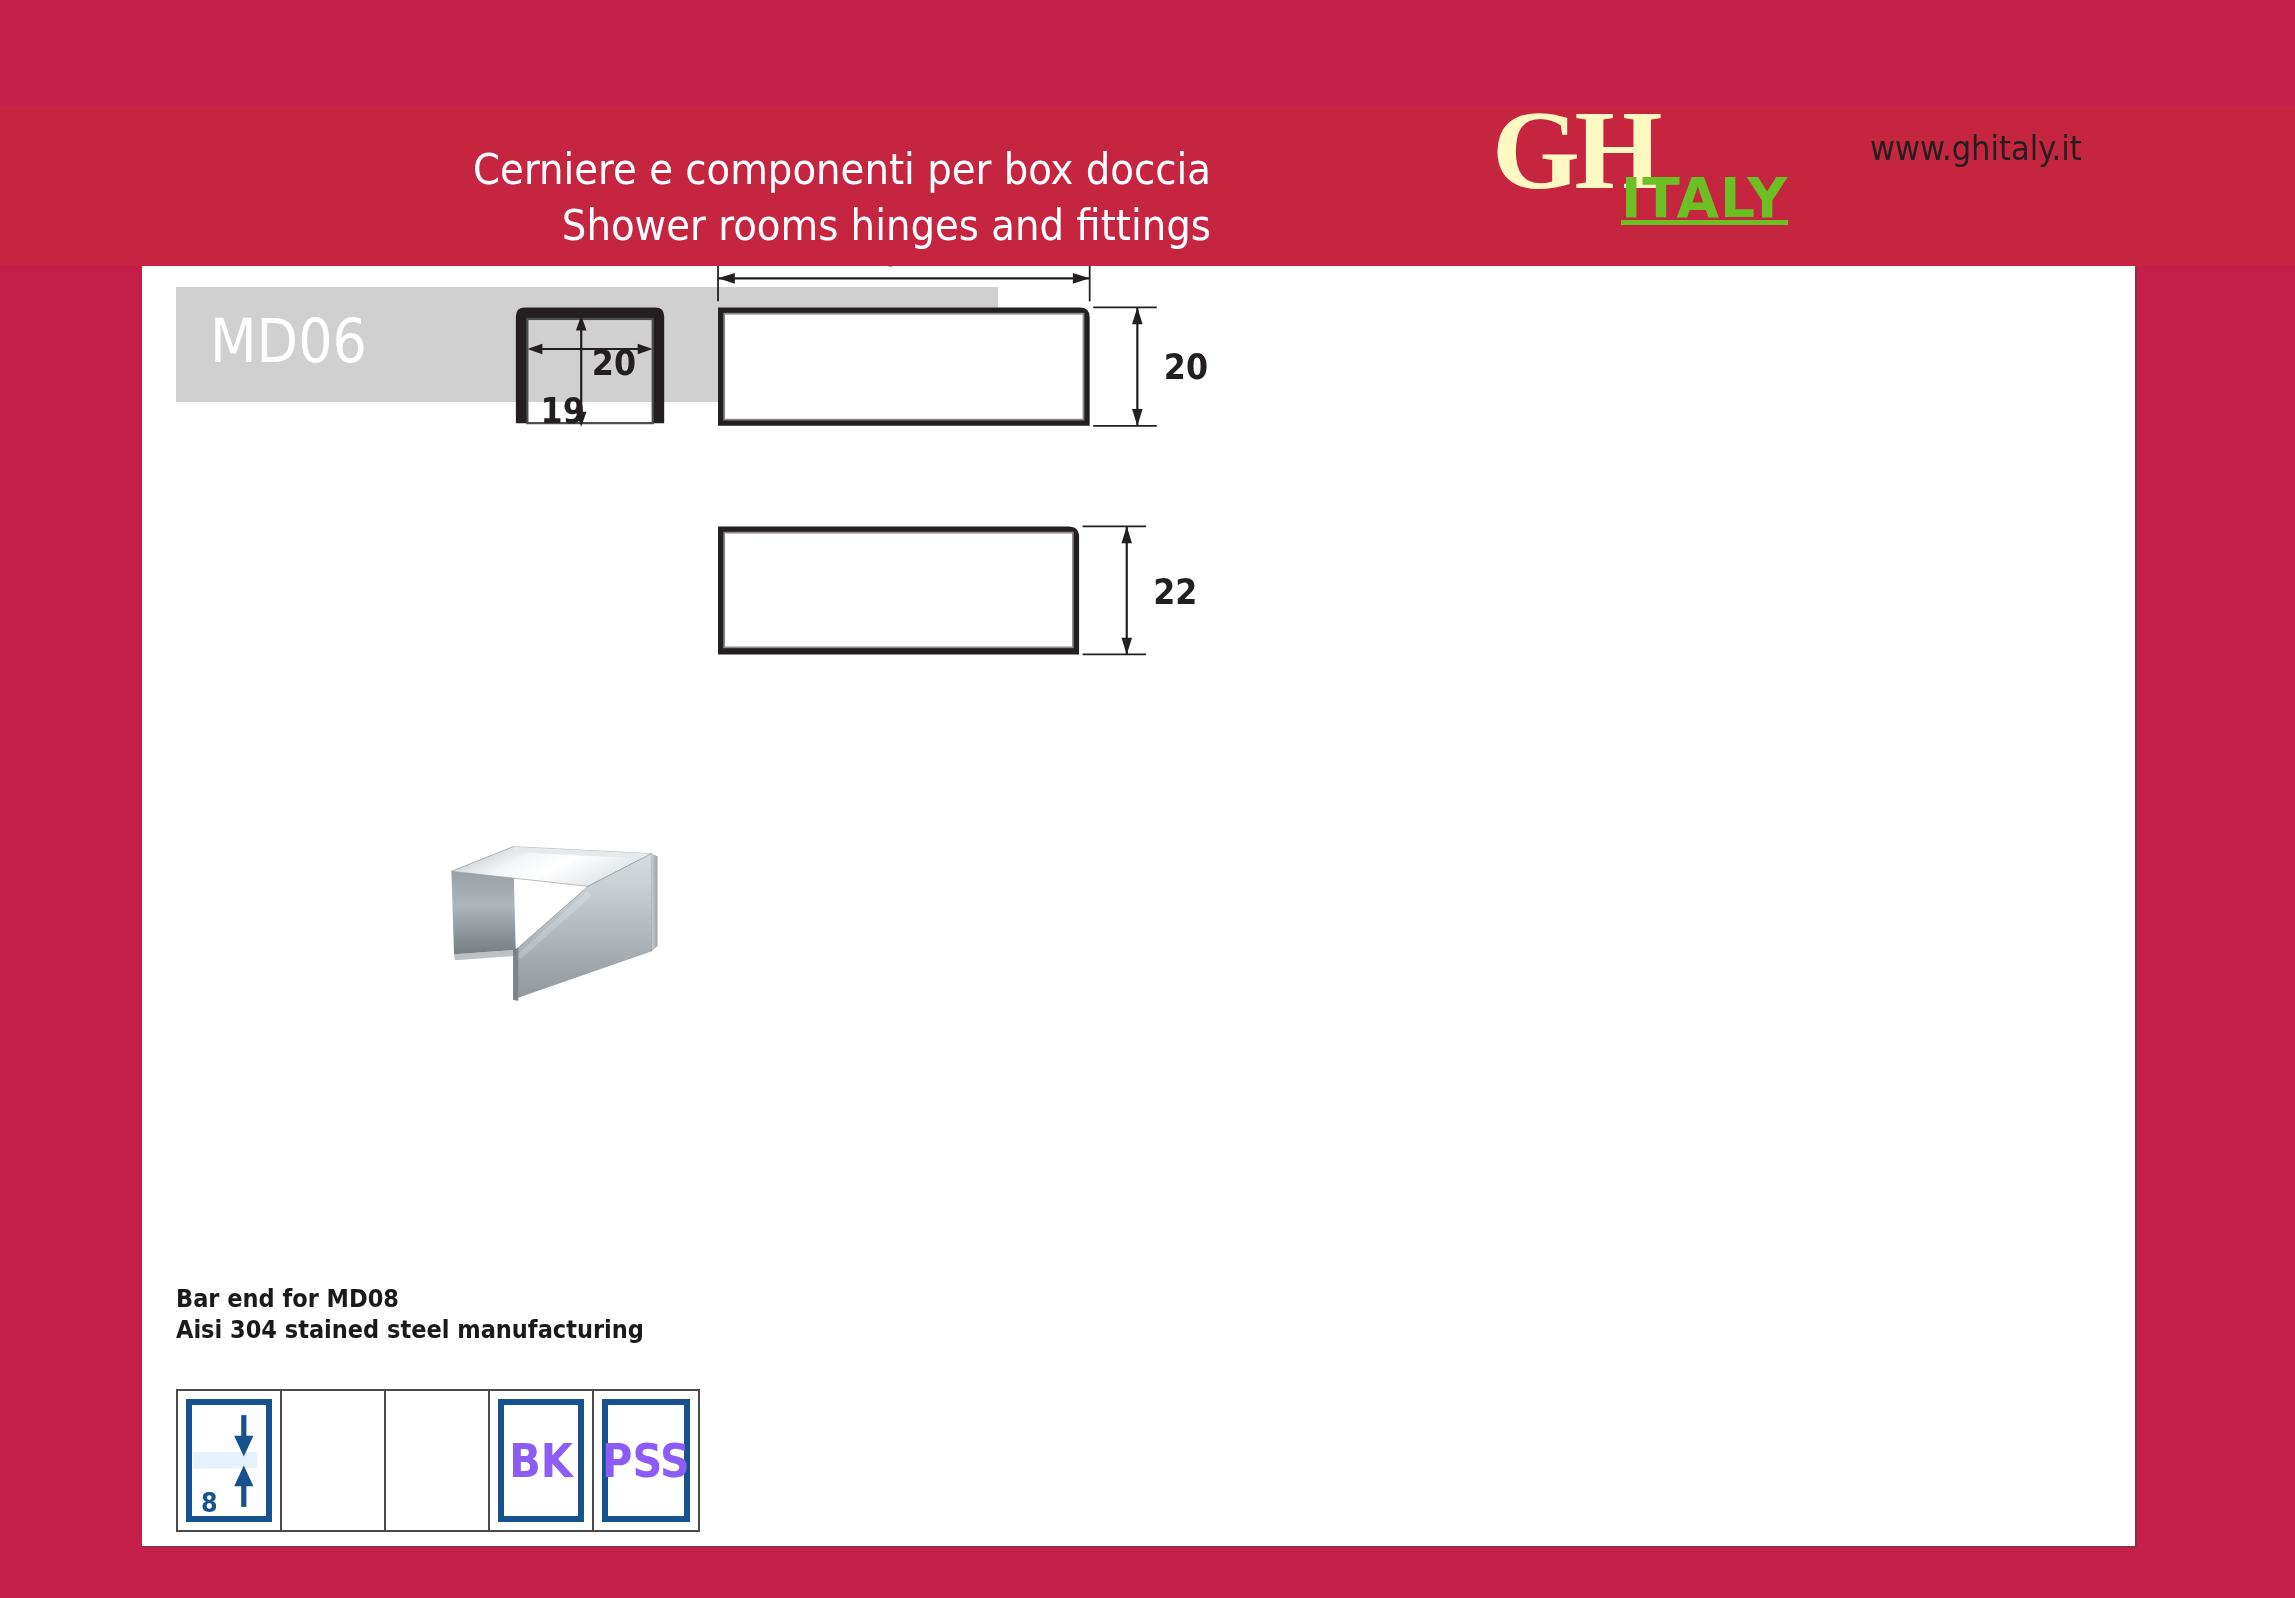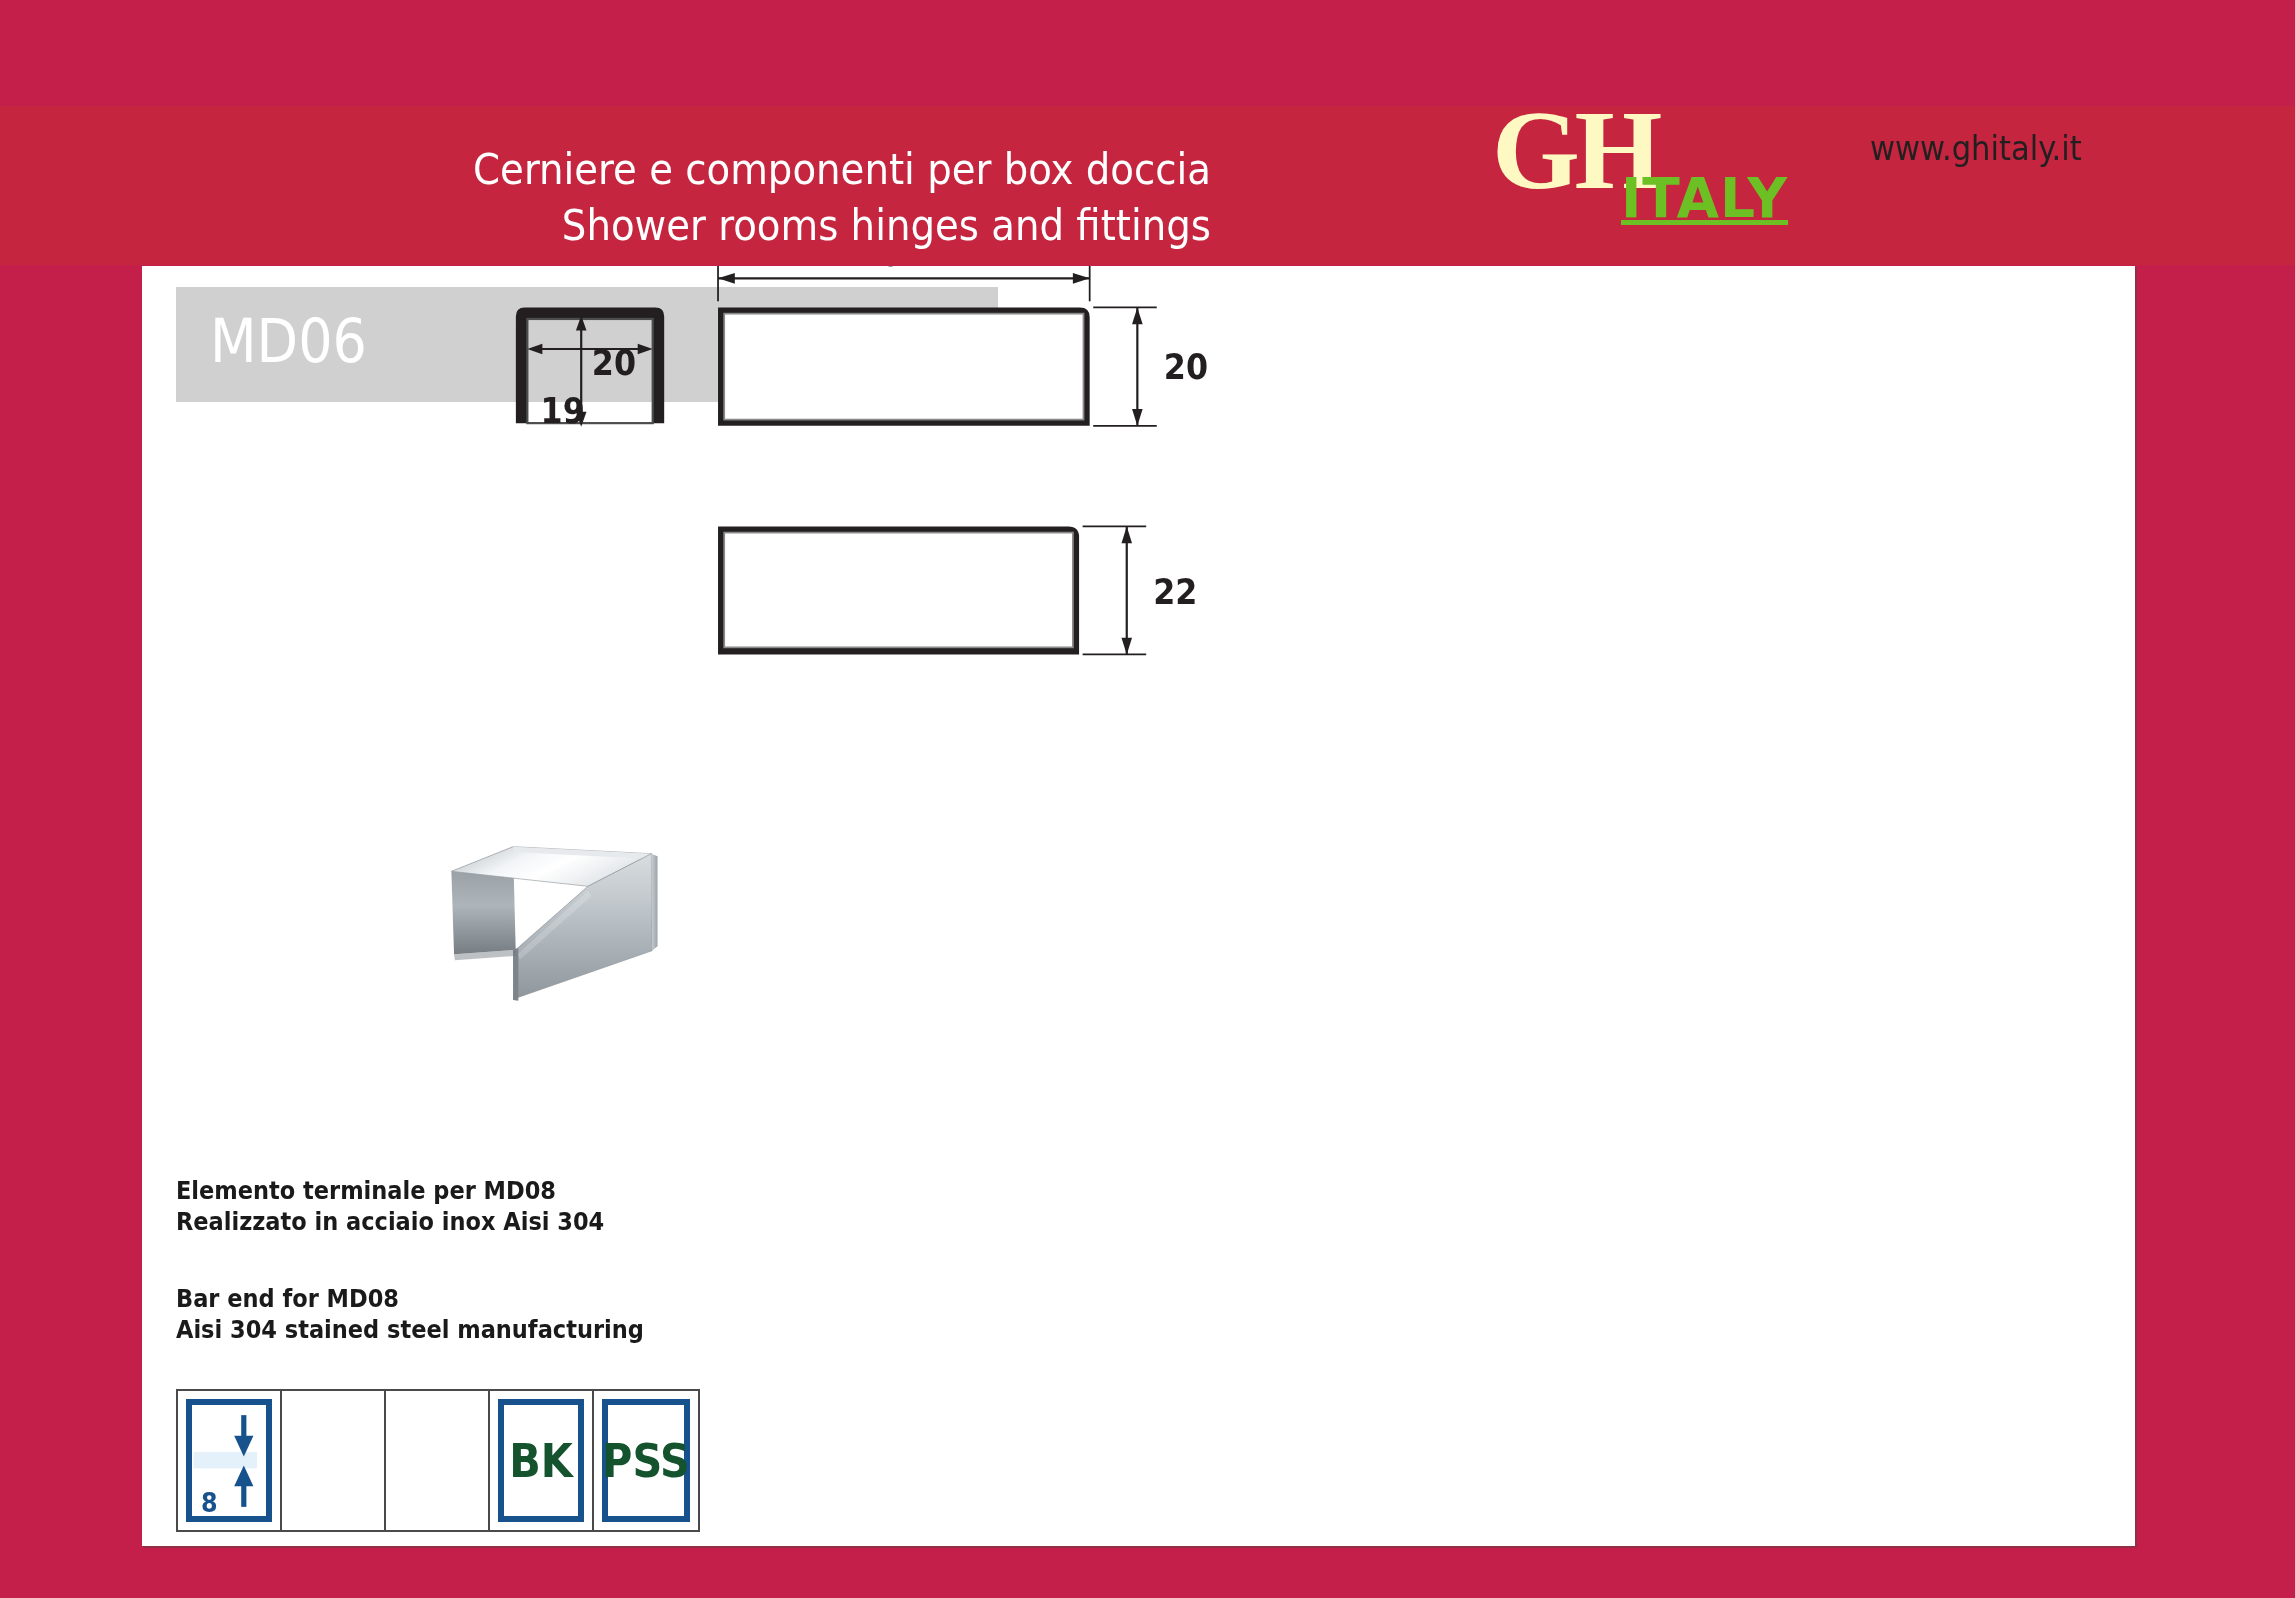--- a/index.html
+++ b/index.html
@@ -119,21 +119,21 @@
     background:#ffffff;
   }
   .spec-cell:last-child{border-right:none;padding-left:12px;}
   .spec-inner{
     position:absolute;left:8px;top:8px;right:8px;bottom:8px;
     border:6.2px solid #17528c;
     box-sizing:border-box;
     display:flex;align-items:center;justify-content:center;
   }
   .spec-code{
-    color:#14532d;
+    color:#8b5cf6;
     font-family:"DejaVu Sans Condensed","Liberation Sans", sans-serif;
     font-weight:bold;
     font-size:46px;
     line-height:46px;
     letter-spacing:0px;
   }
   .spec-glass-num{
     position:absolute;left:23px;bottom:14px;
     color:#17528c;
     font-family:"DejaVu Sans Condensed","Liberation Sans", sans-serif;
@@ -260,24 +260,20 @@
 
       <polygon points="25,56 28,150 30,200 98,200 98,145 25,56" fill="none"></polygon>
       <polygon points="25,56 28,152 33,199 98,200 98,146" fill="#a4abb1" opacity="0.0"></polygon>
 
       <polygon points="95,145 101,143 101,203 95,202" fill="#7d848a"></polygon>
 
       <polygon points="28,150 98,145 98,152 29,157" fill="#6f767c" opacity="0.45"></polygon>
     </svg>
   </div>
 
-  <div id="desc-it">
-    <div>Elemento terminale per MD08</div>
-    <div>Realizzato in acciaio inox Aisi 304</div>
-  </div>
   <div id="desc-en">
     <div>Bar end for MD08</div>
     <div>Aisi 304 stained steel manufacturing</div>
   </div>
 
   <div id="spec-row">
 
     <div class="spec-cell">
       <div class="spec-inner">
         <svg width="88" height="124" viewBox="0 0 100 140" xmlns="http://www.w3.org/2000/svg">

